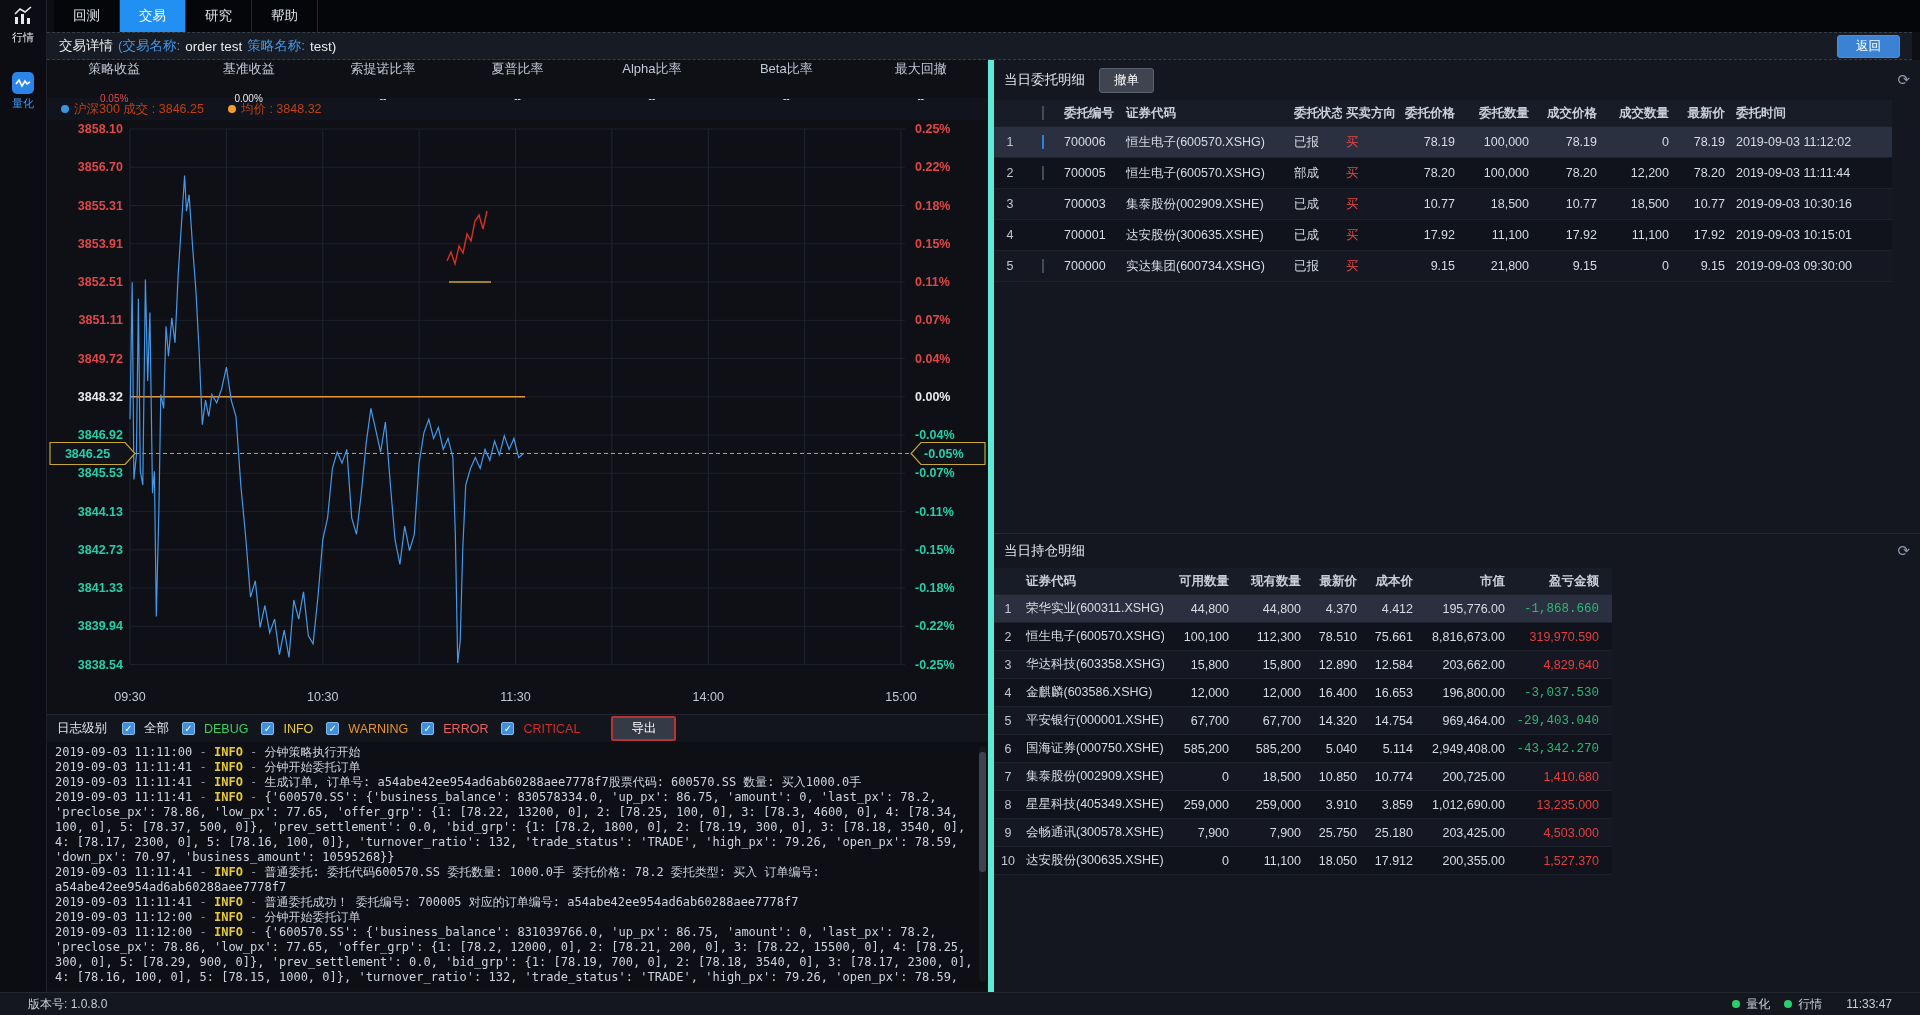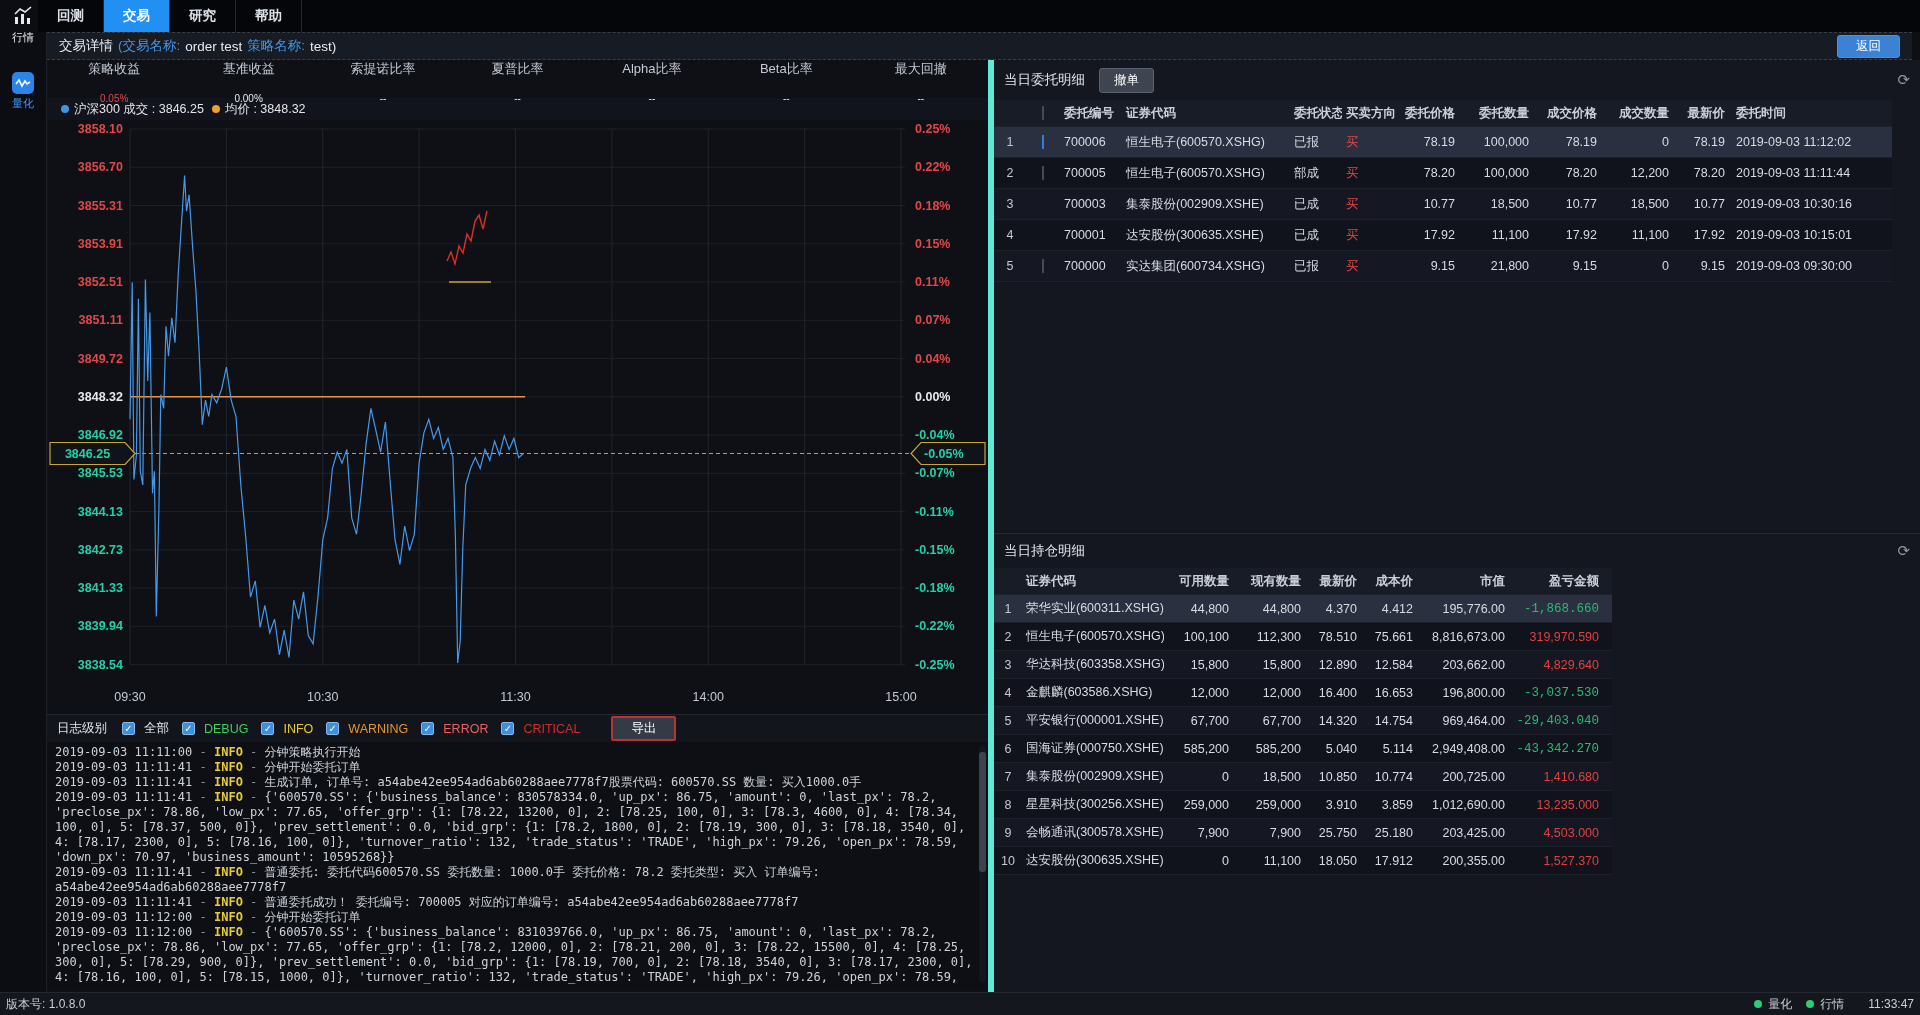--- a/index.html
+++ b/index.html
@@ -1,22 +1,22 @@
 <!DOCTYPE html>
 <html><head>
 <meta charset="utf-8">
 <style>
   * { margin:0; padding:0; box-sizing:border-box; }
   html,body { background:#05070b; }
   #app { position:relative; width:1920px; height:1015px; overflow:hidden;
          font-family:"Liberation Sans", sans-serif; color:#d6dbe4; background:#0d0f15; }
 
   
-  .topbar { position:absolute; left:38px; top:0; right:0; height:32px; background:#04060a;
-            display:flex; align-items:stretch;font-weight:bold; }
+  .topbar { position:absolute; left:54px; top:0; right:0; height:32px; background:#04060a;
+            display:flex; align-items:stretch; }
   .tab { width:66px; line-height:31px; text-align:center; font-size:13.5px; color:#dde1e8;
          border-right:1px solid #23272f; cursor:pointer; }
   .tab.active { background:#2190f2; color:#fff; }
 
   
   .sidebar { position:absolute; left:0; top:0; width:47px; bottom:23px; background:#0b0d13;
              border-right:1px solid #1d212a; display:flex; flex-direction:column; align-items:center; }
   .side-item { display:flex; flex-direction:column; align-items:center; gap:2px; padding:6px 0 7px;
                width:100%; font-size:11px; color:#e6e9ee; cursor:pointer; }
   .side-item .badge { width:22px; height:22px; border-radius:5px; background:#2b84e8;
@@ -32,22 +32,22 @@
   .back-btn { margin-left:auto; background:#3b82d4; color:#fff; border:1px solid #4a90de; border-radius:3px;
               font-size:12.5px; padding:2px 18px; cursor:pointer; }
 
   
   .left-panel { position:absolute; left:47px; top:60px; width:941px; bottom:23px; background:#0e1016; }
   .stats-row { display:flex; height:38px; align-items:flex-start; }
   .stat { flex:1; text-align:center; }
   .stat .lb { font-size:13px; color:#c4cad6; }
   .stat .vl { font-size:10px; margin-top:15px; color:#e6e9ee; }
   .stat .vl.red { color:#e04848; }
-  .legend-row { height:22px; display:flex; align-items:center; gap:8px; padding-left:14px;
-                background:#11141d; font-size:12.5px; color:#e5e5e5; }
+  .legend-row { height:22px; display:flex; align-items:center; gap:24px; padding-left:14px;
+                background:#11141d; font-size:12.5px; color:#c2410c; }
   .dot { width:8px; height:8px; border-radius:50%; display:inline-block; margin-right:5px; }
 
   .chart-area { position:relative; width:941px; height:594px; }
   .chart-area svg { position:absolute; left:0; top:0; }
 
   
   .log-controls { height:28px; display:flex; align-items:center; gap:9px; padding-left:10px;
                   background:#12151c; border-top:1px solid #23272f; font-size:12.5px; }
   .lc-title { color:#e2e6ec; margin-right:6px; }
   .cbx { width:13px; height:13px; background:#3f8fdd; border:1px solid #85b9e8; border-radius:2px;
@@ -92,21 +92,21 @@
   .td.c { text-align:center; }
   .row-no { text-align:center; color:#c2c8d4; }
   .cbox { width:15px; height:15px; background:#262b36; border:1px solid #434a5a; border-radius:2px; margin:0 auto; cursor:pointer; }
   .cbox.sel { border-color:#2e7fe0; background:#1c2330; }
   .side-buy { color:#e04848; }
   .pnl-neg { color:#2eb872;font-family:Liberation Mono, monospace; }
   .pnl-pos { color:#e04040; }
 
   
   .statusbar { position:absolute; left:0; bottom:0; width:1920px; height:23px; background:#14171e;
-               border-top:1px solid #23272f; display:flex; align-items:center; padding:0 6px;
+               border-top:1px solid #23272f; display:flex; align-items:center; padding:0 28px;
                font-size:12px; color:#c9ced6; }
   .sb-right { margin-left:auto; display:flex; align-items:center; gap:6px; }
   .sb-dot { width:8px; height:8px; border-radius:50%; background:#2ecc71; display:inline-block; }
   .sb-item { margin-right:8px; }
   .sb-time { margin-left:10px; }
 
   
   text { font-family:"Liberation Sans", sans-serif; }
 </style>
 </head>
@@ -473,21 +473,21 @@
             <div class="td">集泰股份(002909.XSHE)</div>
             <div class="td r">0</div>
             <div class="td r">18,500</div>
             <div class="td r">10.850</div>
             <div class="td r">10.774</div>
             <div class="td r">200,725.00</div>
             <div class="td r pnl-pos">1,410.680</div>
           </div>
           <div class="tr even">
             <div class="td row-no">8</div>
-            <div class="td">星星科技(300256.XSHE)</div>
+            <div class="td">星星科技(405349.XSHE)</div>
             <div class="td r">259,000</div>
             <div class="td r">259,000</div>
             <div class="td r">3.910</div>
             <div class="td r">3.859</div>
             <div class="td r">1,012,690.00</div>
             <div class="td r pnl-pos">13,235.000</div>
           </div>
           <div class="tr odd">
             <div class="td row-no">9</div>
             <div class="td">会畅通讯(300578.XSHE)</div>

